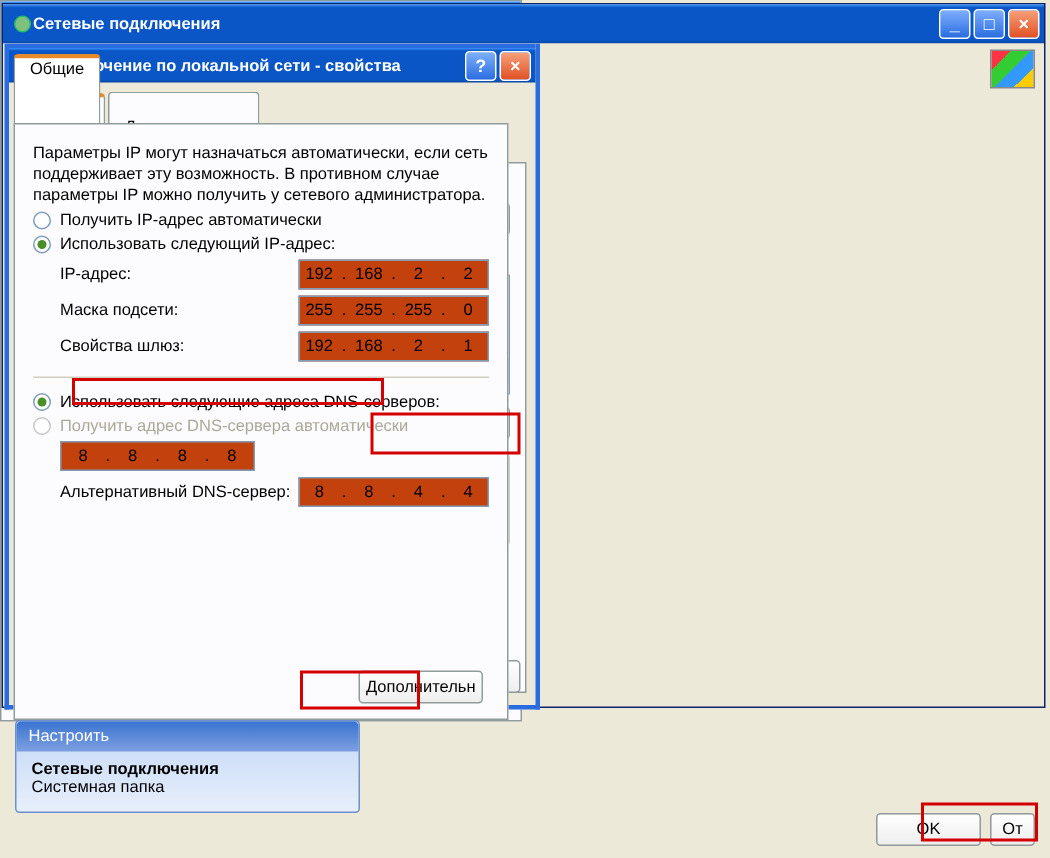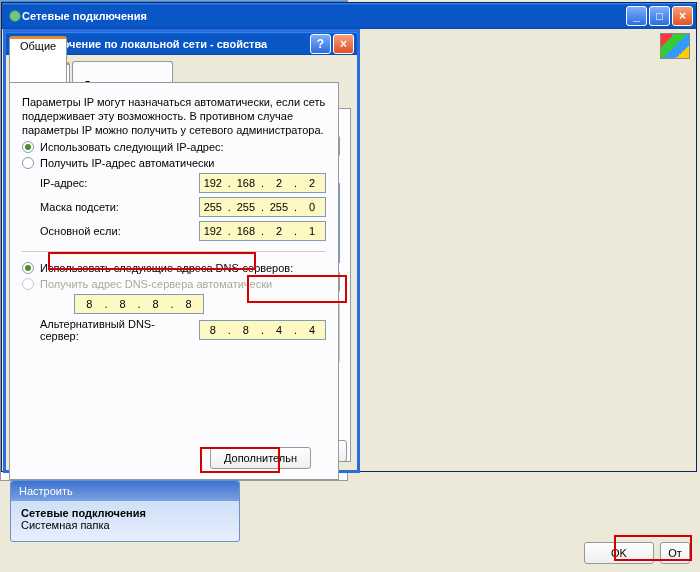--- a/index.html
+++ b/index.html
@@ -64,21 +64,21 @@
   .tcp-panel { margin: 0 8px 8px 8px; border: 1px solid #919b9c; background: #fcfcfe; padding: 12px; height: 398px; position: relative; }
 
   .info { line-height: 14px; }
   .radio-row { display: flex; align-items: center; gap: 6px; margin: 4px 0; }
   .radio { width: 12px; height: 12px; border: 1px solid #7f9db9; border-radius: 50%; background: #fff; display: inline-flex; align-items: center; justify-content: center; }
   .radio.on::after { content: ''; width: 6px; height: 6px; background: #4b8f29; border-radius: 50%; }
   .radio.disabled { border-color: #c6c6c6; }
 
   .ip-row { display: flex; align-items: center; margin: 4px 0 4px 18px; }
   .ip-label { width: 170px; }
-  .ip-field { border: 1px solid #7f9db9; background: #fef9c3; width: 130px; height: 20px; display: flex; align-items: center; justify-content: center; gap: 2px; margin-left: 34px; }
+  .ip-field { border: 1px solid #7f9db9; background: #c2410c; width: 130px; height: 20px; display: flex; align-items: center; justify-content: center; gap: 2px; }
   .ip-oct { width: 26px; text-align: center; }
   .ip-dot { }
 
   .sep { height: 1px; background: #d0cfbd; margin: 10px 0; }
 
   .logo-flag { position: absolute; right: 6px; top: 30px; width: 30px; height: 26px; background: linear-gradient(135deg,#f34 0 25%,#3c3 25% 50%,#39f 50% 75%,#fc0 75%); border: 1px solid #888; }
 
   svg.ico path, svg.ico rect { vector-effect: non-scaling-stroke; }
 </style>
 </head>
@@ -198,27 +198,27 @@
     <span>Свойства: Протокол Интернета (TCP/IP)</span>
   </div>
   <div class="tabs">
     <div class="tab active">Общие</div>
     <div class="tab">Альтернативная конфигурация</div>
   </div>
   <div class="tcp-panel">
     <div class="info">Параметры IP могут назначаться автоматически, если сеть поддерживает эту возможность. В противном случае параметры IP можно получить у сетевого администратора.</div>
 
     <div class="radio-row">
+      <span class="radio"></span>
+      <span>Получить IP-адрес автоматически</span>
+    </div>
+    <div class="radio-row">
       <span class="radio on"></span>
       <span>Использовать следующий IP-адрес:</span>
     </div>
-    <div class="radio-row">
-      <span class="radio"></span>
-      <span>Получить IP-адрес автоматически</span>
-    </div>
 
     <div class="ip-row">
       <span class="ip-label">IP-адрес:</span>
       <div class="ip-field">
         <span class="ip-oct">192</span>
           <span class="ip-dot">.</span>
         <span class="ip-oct">168</span>
           <span class="ip-dot">.</span>
         <span class="ip-oct">2</span>
           <span class="ip-dot">.</span>
@@ -231,21 +231,21 @@
         <span class="ip-oct">255</span>
           <span class="ip-dot">.</span>
         <span class="ip-oct">255</span>
           <span class="ip-dot">.</span>
         <span class="ip-oct">255</span>
           <span class="ip-dot">.</span>
         <span class="ip-oct">0</span>
       </div>
     </div>
     <div class="ip-row">
-      <span class="ip-label">Основной если:</span>
+      <span class="ip-label">Свойства шлюз:</span>
       <div class="ip-field">
         <span class="ip-oct">192</span>
           <span class="ip-dot">.</span>
         <span class="ip-oct">168</span>
           <span class="ip-dot">.</span>
         <span class="ip-oct">2</span>
           <span class="ip-dot">.</span>
         <span class="ip-oct">1</span>
       </div>
     </div>
@@ -278,21 +278,21 @@
         <span class="ip-oct">8</span>
           <span class="ip-dot">.</span>
         <span class="ip-oct">8</span>
           <span class="ip-dot">.</span>
         <span class="ip-oct">4</span>
           <span class="ip-dot">.</span>
         <span class="ip-oct">4</span>
       </div>
     </div>
 
-    <div class="btn" style="position:absolute; right:27px; bottom:10px; width:101px">Дополнительн</div>
+    <div class="btn" style="position:absolute; right:16px; bottom:10px; width:83px">Дополнительн</div>
   </div>
   <div style="position:absolute; bottom:8px; right:10px; display:flex; gap:6px">
     <div class="btn" style="width:70px">OK</div>
     <div class="btn" style="width:30px">От</div>
   </div>
 </div>
 
 <div class="red-box" style="left:48px; top:252px; width:208px; height:18px"></div>
 <div class="red-box" style="left:247px; top:275px; width:100px; height:28px"></div>
 <div class="red-box" style="left:200px; top:447px; width:80px; height:26px"></div>

